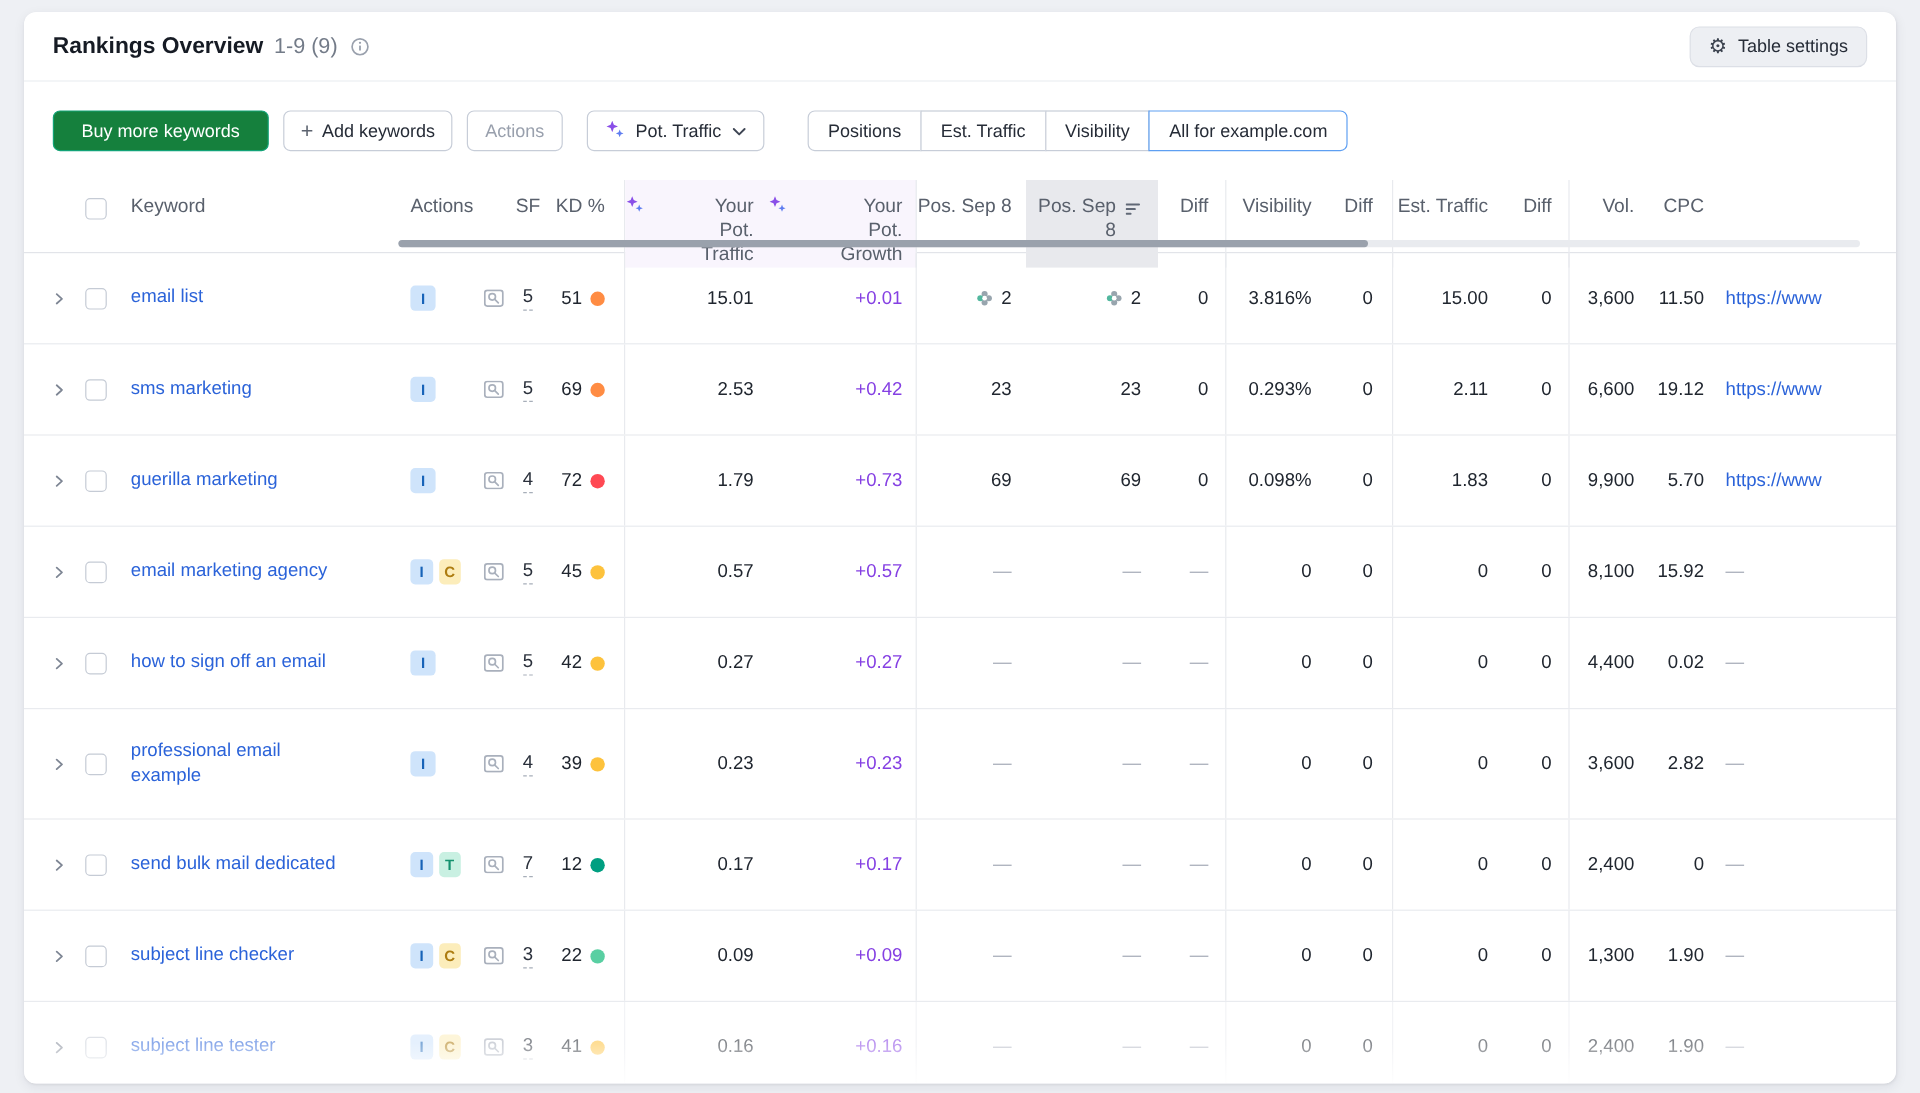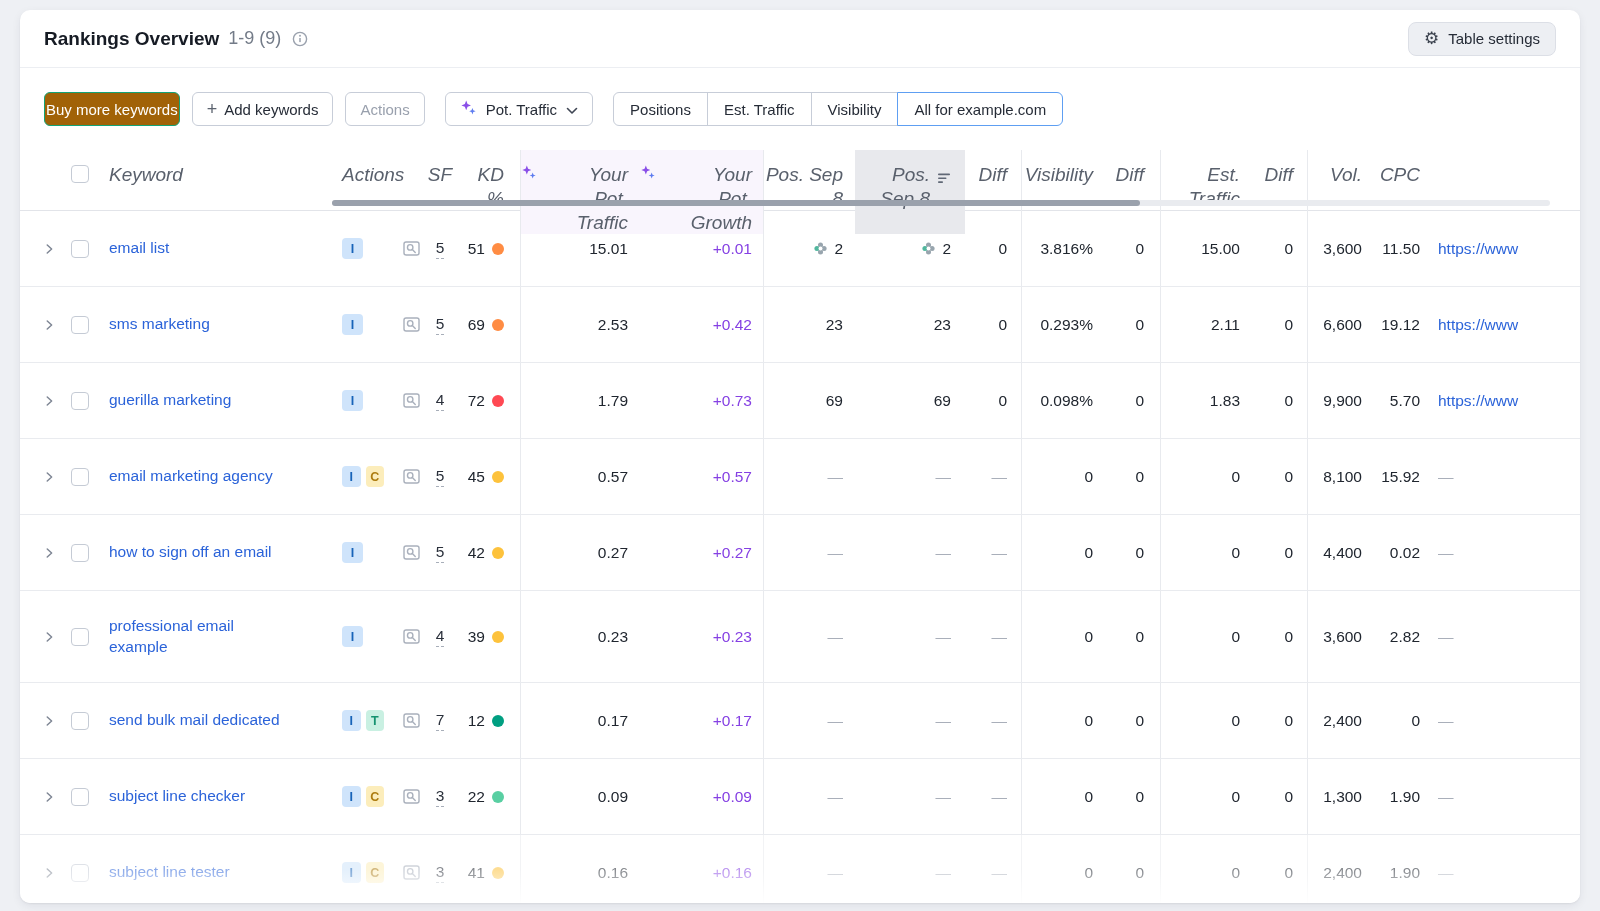--- a/index.html
+++ b/index.html
@@ -23,41 +23,41 @@
   .settings-btn {
     margin-left:auto; display:flex; align-items:center; gap:9px;
     background:#edeff3; border:1px solid #dcdfe6; border-radius:8px;
     height:34px; padding:0 15px; font-size:15px; color:#262c37; cursor:pointer;
     font-family:inherit;
   }
   .gear { font-size:17px; color:#3b424e; line-height:1; }
   
   .toolbar { height:82px; display:flex; align-items:center; padding:0 24px; }
   .btn { height:34px; display:inline-flex; align-items:center; border-radius:6px; font-size:15px; cursor:pointer; font-family:inherit; }
-  .btn-primary { background:#a16207; border:1px solid #12a377; color:#fff; padding:0 1px; }
+  .btn-primary { background:#15803d; border:1px solid #12a377; color:#fff; padding:0 23px; }
   .btn-outline { background:#fff; border:1px solid #c7cdd8; color:#262c37; padding:0 14px; gap:7px; }
   .btn-outline.dim { color:#99a0ad; }
   .plus { font-size:18px; color:#5c London636f; color:#5c636f; line-height:1; margin-top:-1px; }
   .ml12 { margin-left:12px; } .ml20 { margin-left:20px; }
   .dd { gap:9px; padding:0 14px; }
   .segmented { display:flex; margin-left:20px; }
   .seg {
     height:34px; padding:0 16px; display:flex; align-items:center; font-size:15px;
     background:#fff; border:1px solid #c7cdd8; margin-left:-1px; color:#262c37; cursor:pointer;
     font-family:inherit;
   }
-  .seg:first-child { border-radius:6px 0 0 6px; margin-left:0; }
+  .seg:first-child { border-radius:6px 0 0 6px; margin-left:16px; }
   .seg.active { border:1.5px solid #5e9ff2; border-radius:0 6px 6px 0; position:relative; z-index:2; }
   
   .thead, .trow {
     display:grid;
     grid-template-columns:30px 32px 226px 62px 40px 32px 65px 119px 124px 91px 110px 57px 79px 60px 87px 60px 62px 58px 138px;
     padding-left:14px;
   }
-  .thead { position:relative; height:61px; border-bottom:1px solid #e2e4e9; font-size:19px; color:#59606c;font-style:italic; }
+  .thead { position:relative; height:61px; border-bottom:1px solid #e2e4e9; font-size:16px; color:#59606c; }
   .th { display:flex; align-items:flex-start; padding-top:13px; height:100%; line-height:1.25; }
   .purple { background:#f9f5fd;gap:12px; }
   .sorted { background:#e8e9ed; }
   .two-line { white-space:pre-line; text-align:right; }
   .spark { margin:-1px 6px 0 0; flex:0 0 auto; }
   .sort-icon { margin:3px 0 0 8px; }
   .ra { justify-content:flex-end; text-align:right; }
   .center { justify-content:center; }
   .pl10{padding-left:10px;} .pl13{padding-left:13px;} .pl20{padding-left:20px;}
   .pr8{padding-right:8px;} .pr11{padding-right:11px;} .pr12{padding-right:12px;}

